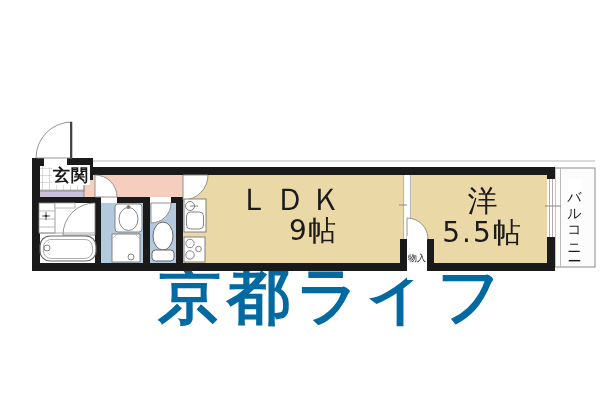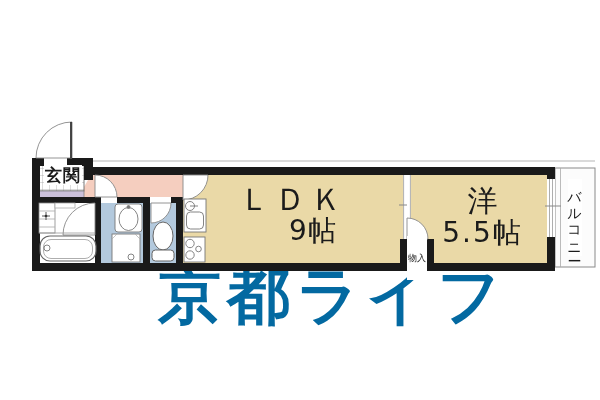--- a/index.html
+++ b/index.html
@@ -1,21 +1,21 @@
 <!DOCTYPE html>
 <html><head>
 <meta charset="utf-8">
 <style>
   html,body{margin:0;padding:0;background:#fff;}
   #stage{position:relative;width:600px;height:400px;background:#fff;overflow:hidden;
          font-family:"DejaVu Sans","Liberation Sans",sans-serif;}
   #stage svg{position:absolute;left:0;top:0;z-index:1;}
   .txt{position:absolute;z-index:2;color:#1b1b1b;line-height:1;}
   .c{text-align:center;}
-  .t-genkan{left:40px;top:167px;width:46px;font-size:17px;font-weight:bold;letter-spacing:1px;}
+  .t-genkan{left:48px;top:167px;width:46px;font-size:17px;font-weight:bold;letter-spacing:1px;}
   .t-genkan span{background:#fff;padding:0 1px;}
   .t-ldk{left:183px;top:184px;width:220px;font-size:31px;letter-spacing:5px;}
   .t-ldk-size{left:183px;top:217px;width:260px;font-size:28px;letter-spacing:1px;}
   .t-yo{left:411px;top:186px;width:143px;font-size:30px;}
   .t-yo-size{left:411px;top:219px;width:143px;font-size:28px;letter-spacing:2px;}
   .t-balcony{left:556px;top:170px;width:38px;height:95px;display:flex;align-items:center;justify-content:center;}
   .t-balcony span{writing-mode:vertical-rl;text-orientation:upright;font-size:14px;letter-spacing:2px;background:#fff;padding:2px 0;}
   .t-closet{left:403px;top:248px;width:28px;}
   .t-closet span{font-size:9px;background:#fff;padding:17px 1px;}
   .t-watermark{left:158px;top:264px;z-index:0;font-size:63px;font-weight:bold;

